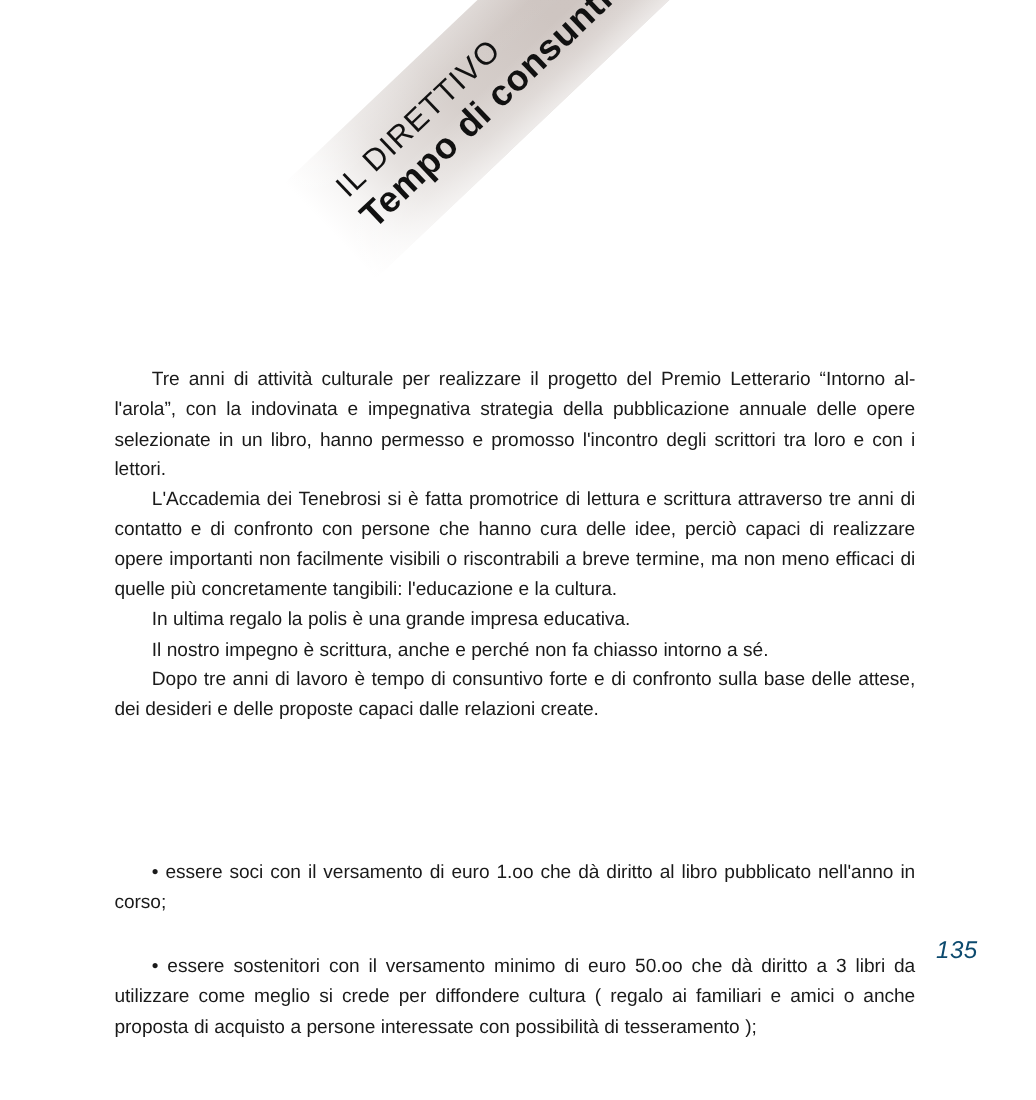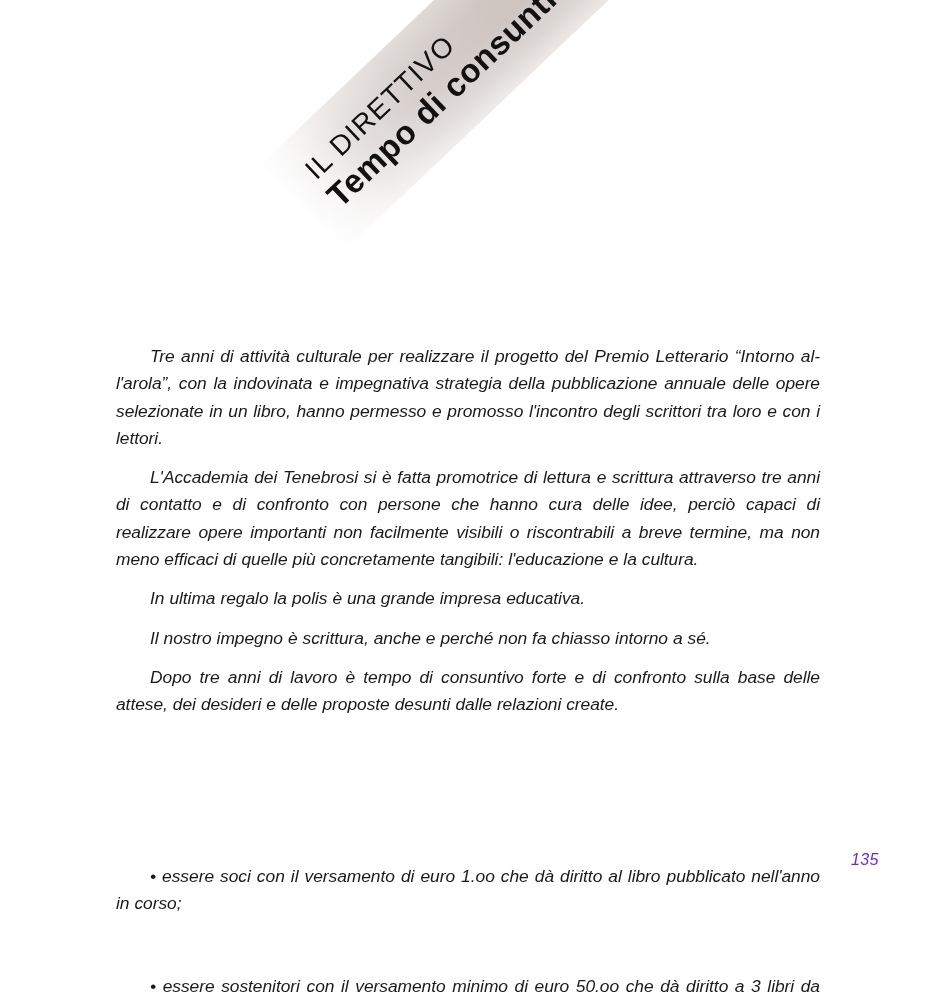--- a/index.html
+++ b/index.html
@@ -101,24 +101,23 @@
 
   
   .content {
     position: absolute;
     left: 104px;
     top: 331px;
     width: 728px;
   }
 
   p.para {
-    margin: 12px;
+    margin: 0;
     font-size: 17.4px;
     line-height: 27.3px;
-    font-style: italic;
     font-weight: 400;
     color: #1a1a1a;
     text-align: justify;
     text-justify: inter-word;
     letter-spacing: -0.05px;
     word-spacing: 0.2px;
   }
 
   p.indent {
     text-indent: 34px;
@@ -134,24 +133,24 @@
 
   p.bullet {
     text-indent: 34px;
   }
 
   
   .folio {
     position: absolute;
     left: 851px;
     top: 851px;
-    font-size: 16px;
+    font-size: 22px;
     font-style: italic;
     font-weight: 400;
-    color: #6d28d9;
+    color: #0c4a6e;
     letter-spacing: 0.3px;
   }
 </style>
 </head>
 <body>
 
 <div class="page">
 
   <div class="banner-wrap">
     <div class="banner-rot">
@@ -167,21 +166,21 @@
   <div class="content">
 
     <p class="para indent">Tre anni di attività culturale per realizzare il progetto del Premio Letterario “Intorno al-l'arola”, con la indovinata e impegnativa strategia della pubblicazione  annuale delle opere selezionate in un libro, hanno permesso e promosso l'incontro degli scrittori tra loro e con i lettori.</p>
 
     <p class="para indent">L'Accademia dei Tenebrosi si è fatta promotrice di lettura e scrittura attraverso tre anni di contatto e di confronto con persone che hanno cura delle idee, perciò capaci di realizzare opere importanti non facilmente visibili o riscontrabili a breve termine, ma non meno efficaci di quelle più concretamente tangibili: l'educazione e la cultura.</p>
 
     <p class="para indent">In ultima regalo la polis è una grande impresa educativa.</p>
 
     <p class="para indent">Il nostro impegno è scrittura, anche e perché non fa chiasso intorno a sé.</p>
 
-    <p class="para indent">Dopo tre anni di lavoro è tempo di consuntivo forte e di confronto sulla base delle attese, dei desideri e delle proposte desunti dalle relazioni create.</p>
+    <p class="para indent">Dopo tre anni di lavoro è tempo di consuntivo forte e di confronto sulla base delle attese, dei desideri e delle proposte capaci dalle relazioni create.</p>
 
     <div class="block-gap-lg"></div>
 
 
     <div class="block-gap-md"></div>
 
     <p class="para bullet">• essere soci con il versamento di euro 1.oo che dà diritto al libro pubblicato nell'anno in corso;</p>
 
     <div class="block-gap-md"></div>
 

